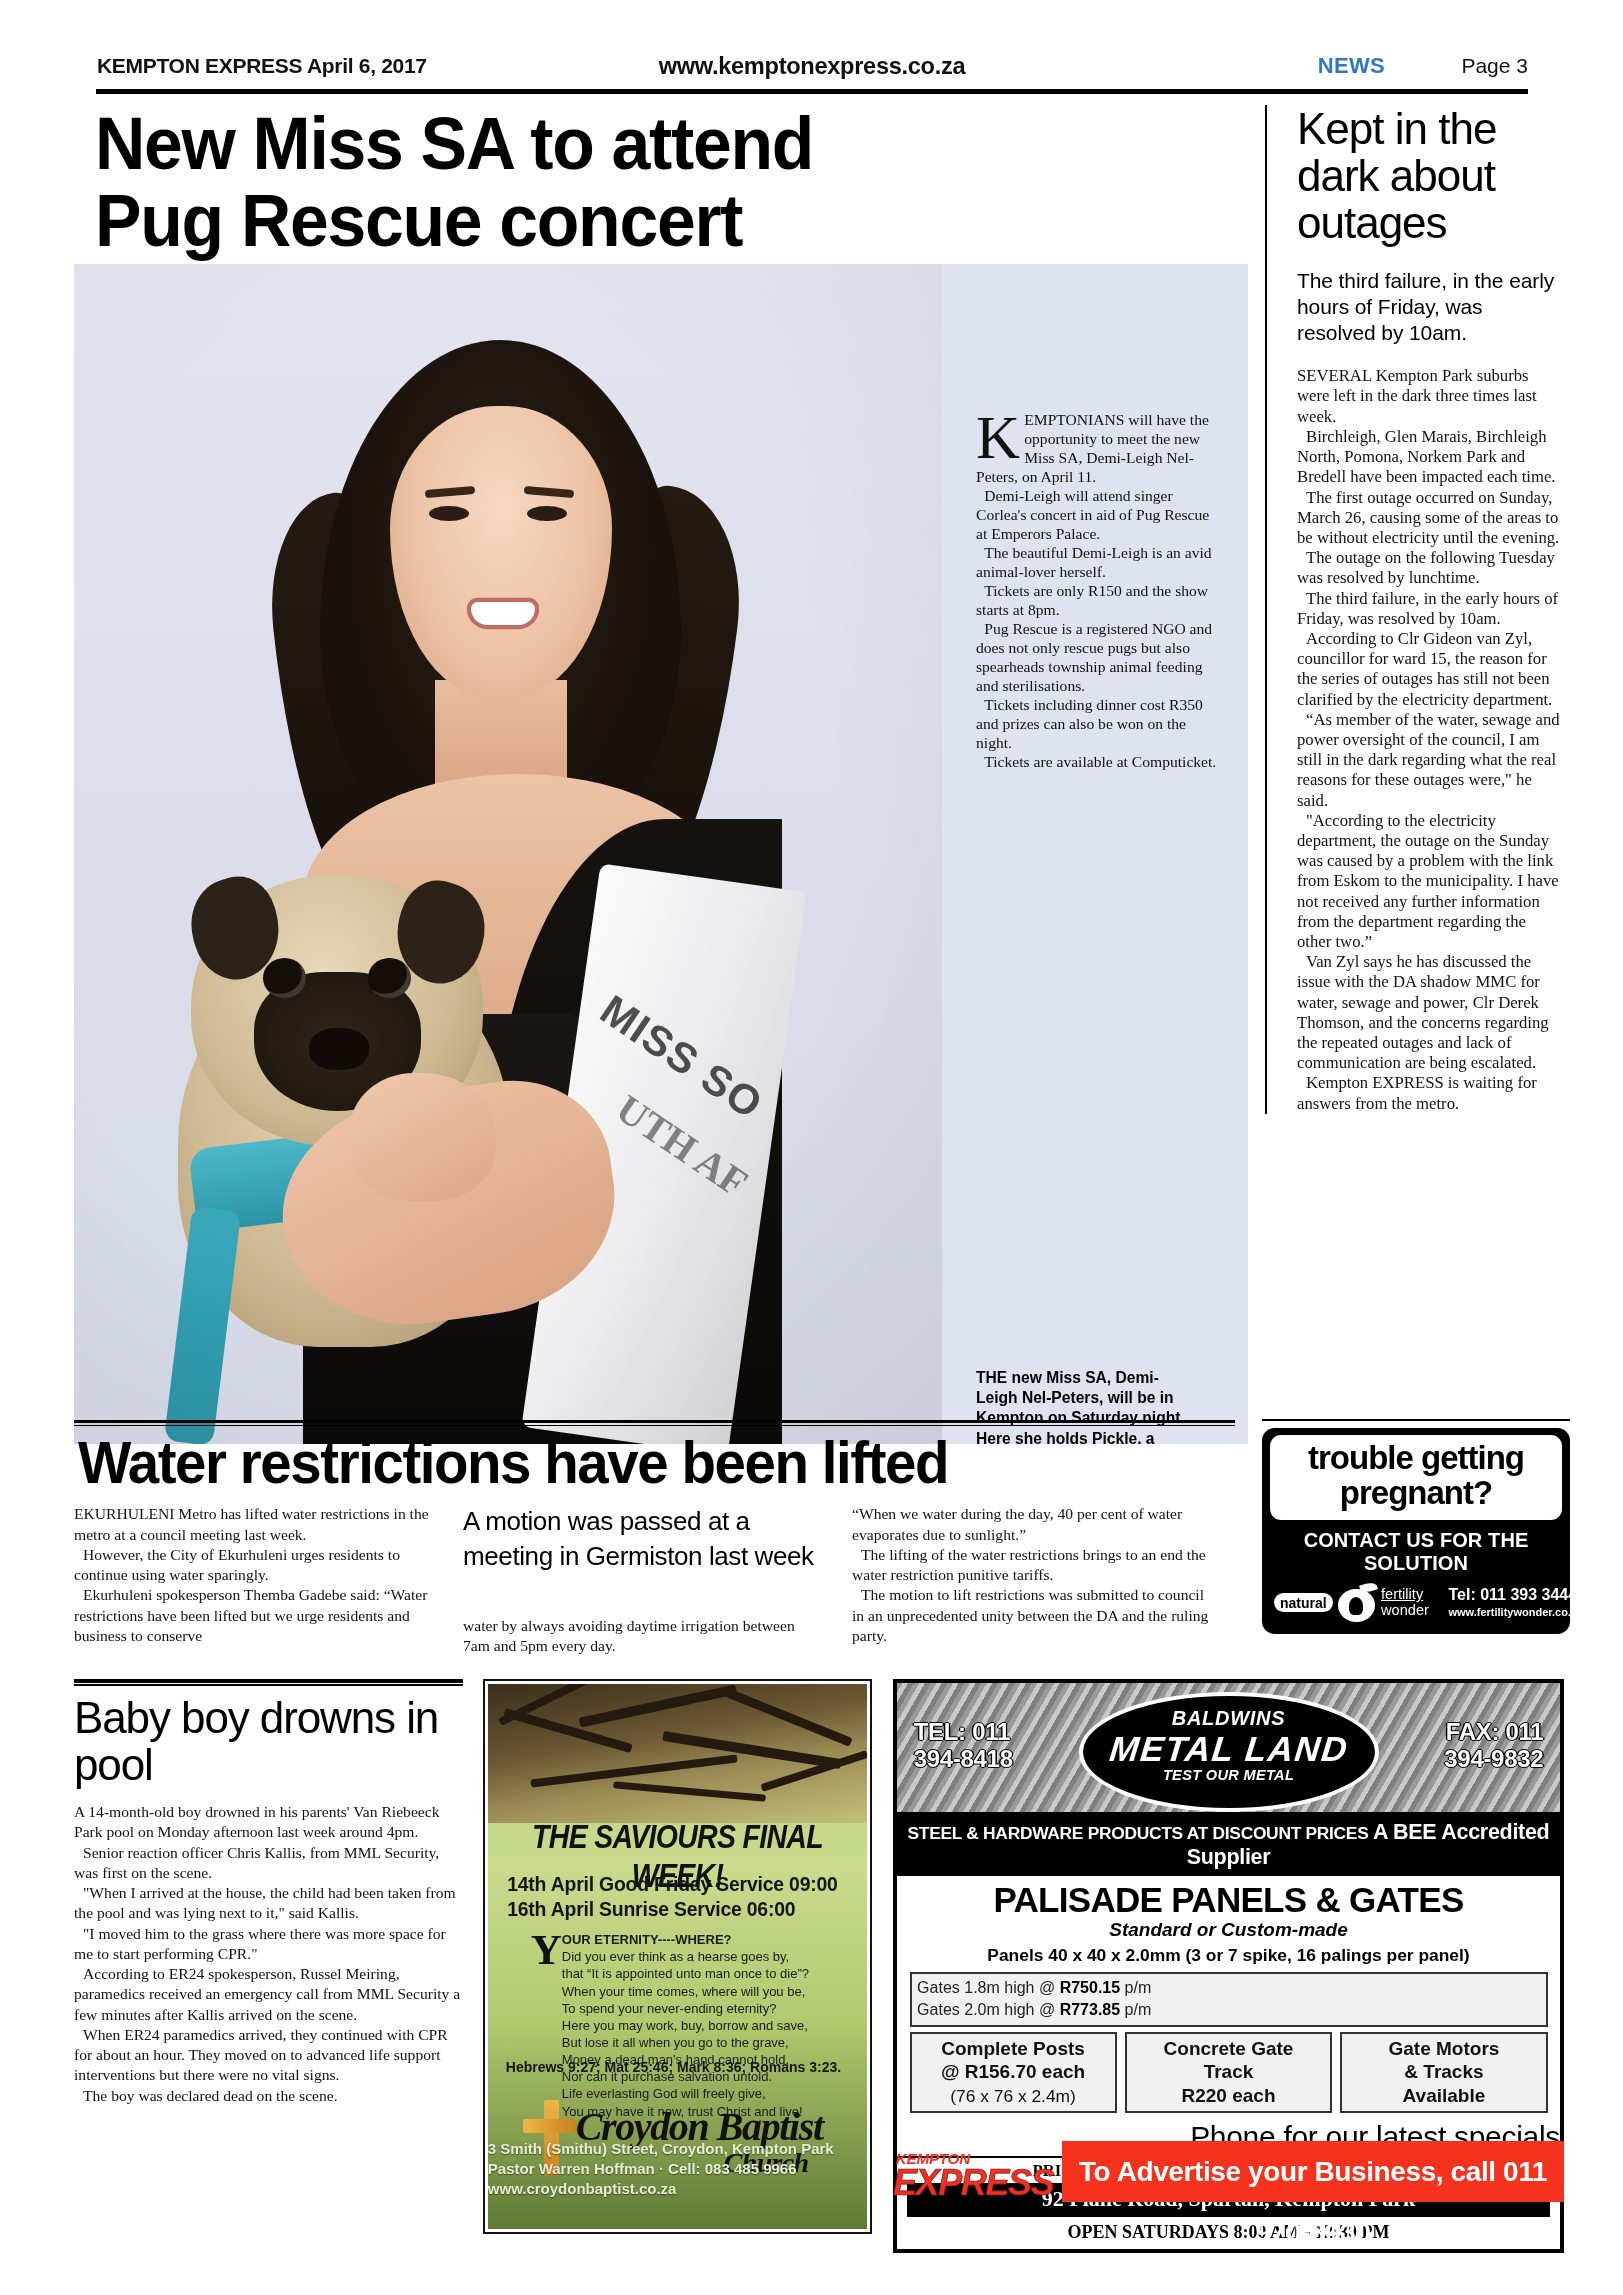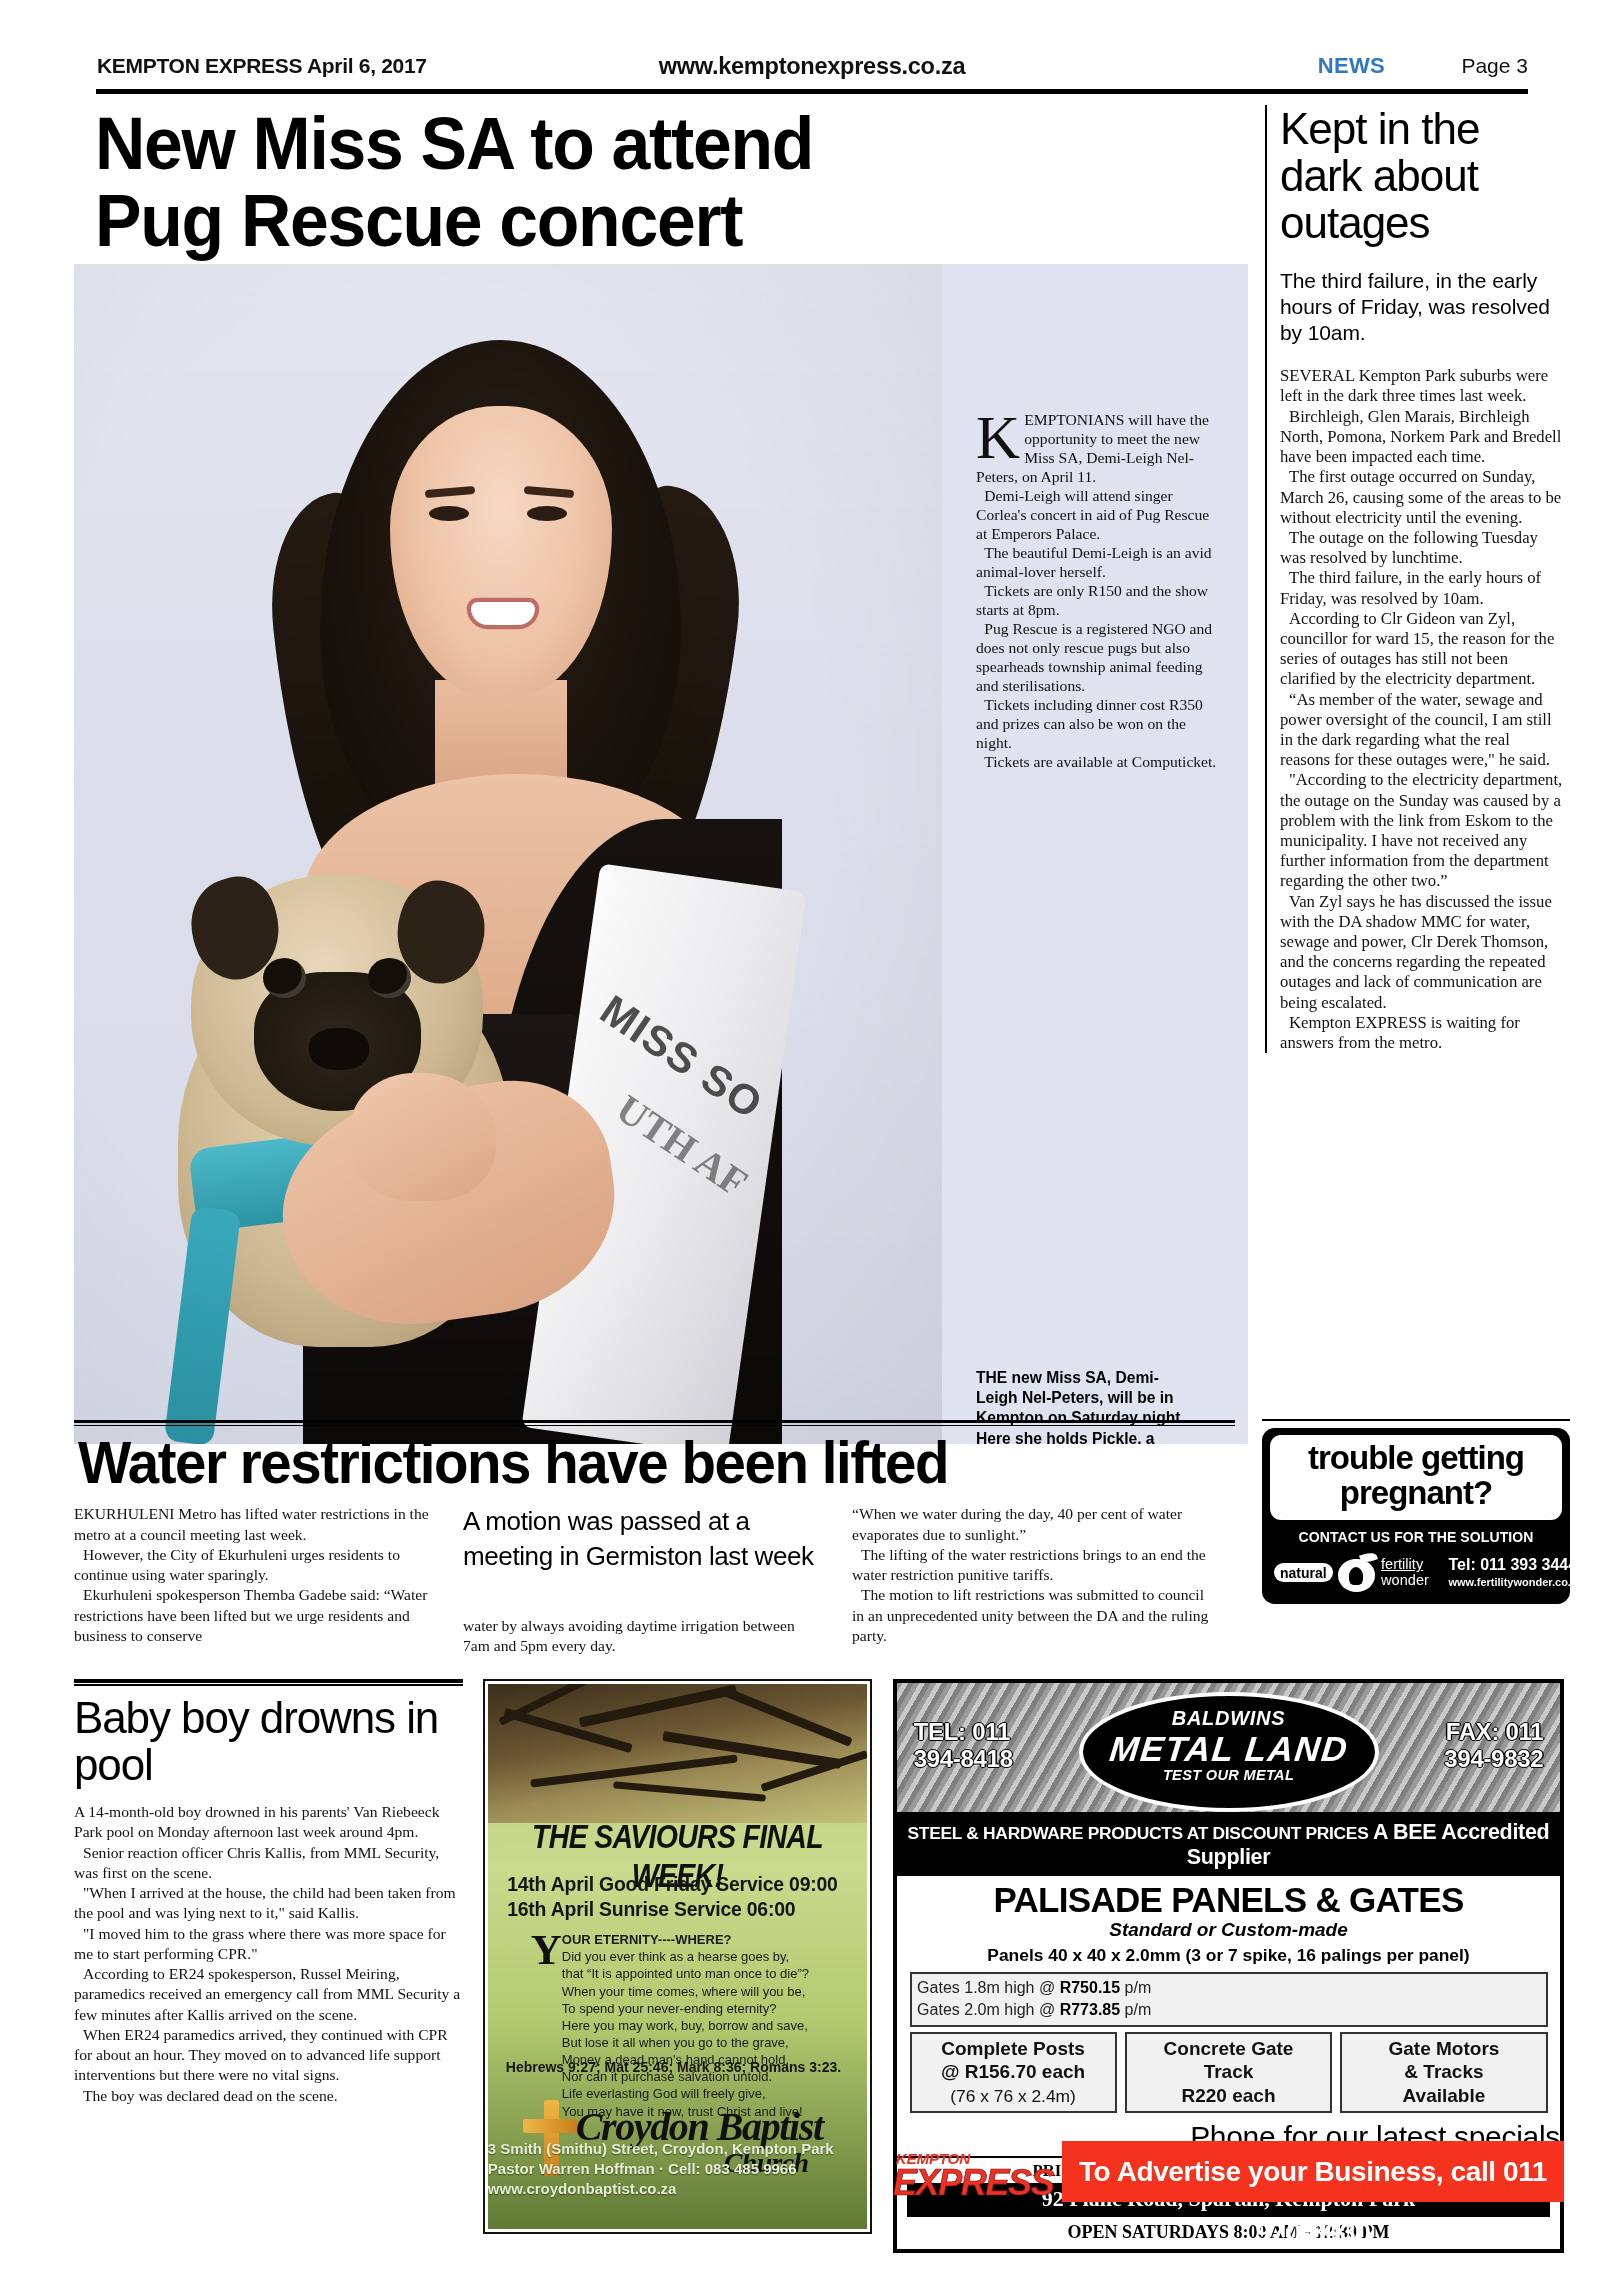--- a/index.html
+++ b/index.html
@@ -16,21 +16,21 @@
   .masthead{position:relative;height:43px;margin-top:47px;}
   .mh-left{position:absolute;left:37px;top:7px;font-family:"Liberation Sans",sans-serif;font-size:21px;font-weight:600;letter-spacing:-0.3px;color:#111;}
   .mh-url{position:absolute;left:50%;top:5.6px;transform:translateX(-50%);font-family:"Liberation Sans",sans-serif;font-size:23.6px;font-weight:600;color:#111;letter-spacing:-0.3px;}
   .mh-news{position:absolute;right:179px;top:6.2px;font-family:"Liberation Sans",sans-serif;font-size:22px;font-weight:700;color:#2f78c4;letter-spacing:0.3px;}
   .mh-page{position:absolute;right:36px;top:7px;font-family:"Liberation Sans",sans-serif;font-size:21px;color:#111;}
   .mh-rule{position:absolute;left:36px;right:36px;bottom:-4.2px;height:4.9px;background:#000;}
 
   
   .top{position:relative;margin-top:15.3px;height:1305px;}
   .top-left{position:absolute;left:14px;top:0;width:1174px;}
-  .top-right{position:absolute;left:1205px;top:0;width:298px;padding-left:13px;border-left:2.1px solid #000;box-sizing:border-box;}
+  .top-right{position:absolute;left:1205px;top:0;width:298px;padding-left:30px;border-left:2.1px solid #000;box-sizing:border-box;}
 
   .headline{
     font-family:"Liberation Sans",sans-serif;
     font-weight:700;
     font-size:75px;
     line-height:1.02;
     letter-spacing:-1.4px;
     color:#000;
     margin:0 0 5.6px 21px;
     transform:scaleX(0.93);
@@ -98,21 +98,21 @@
   .wcol p.first{text-indent:0;}
   .wquote{font-family:"Liberation Sans",sans-serif;font-weight:400;font-size:26px;line-height:1.32;color:#000;letter-spacing:-0.4px;margin:0 0 43px 0;}
 
   
   .preg-ad{position:absolute;left:1195px;top:-1.4px;width:308px;padding-left:7px;}
   .preg-rule{height:2.8px;background:#000;margin-bottom:6.2px;}
   .preg-box{background:#000;border-radius:12.5px;padding:7.6px;}
   .preg-inner{background:#fff;border-radius:11px;padding:5.6px 4.2px 8.3px;text-align:center;}
   .preg-l1{font-family:"Liberation Sans",sans-serif;font-weight:700;font-size:33px;line-height:1.04;letter-spacing:-1px;color:#000;}
   .preg-l2{font-family:"Liberation Sans",sans-serif;font-weight:700;font-size:33px;line-height:1.1;letter-spacing:-1px;color:#000;}
-  .preg-contact{color:#fff;text-align:center;font-family:"Liberation Sans",sans-serif;font-weight:700;font-size:14px;letter-spacing:0.1px;padding:9px 0 7px;}
+  .preg-contact{color:#fff;text-align:center;font-family:"Liberation Sans",sans-serif;font-weight:700;font-size:20px;letter-spacing:0.1px;padding:9px 0 7px;}
   .preg-foot{display:flex;align-items:center;gap:5.6px;padding:1.4px 4.2px 4.2px;}
   .preg-nat{background:#fff;color:#000;border-radius:9.7px;font-family:"Liberation Sans",sans-serif;font-weight:600;font-size:14px;padding:1.4px 6.2px;}
   .apple{position:relative;width:37px;height:39px;flex:0 0 37px;}
   .apple-body{position:absolute;left:0;top:5.6px;width:37px;height:33px;background:#fff;border-radius:50% 50% 52% 52%;}
   .apple-leaf{position:absolute;left:21.5px;top:0;width:16.7px;height:9px;background:#fff;border-radius:0 70% 0 70%;transform:rotate(-18deg);}
   .apple-fetus{position:absolute;left:11px;top:14px;width:14px;height:18px;background:#000;border-radius:60% 60% 40% 40%;}
   .preg-fw{font-family:"Liberation Sans",sans-serif;color:#fff;font-size:14.6px;line-height:1.06;}
   .preg-fw u{text-decoration:underline;}
   .preg-div{width:2.1px;height:32px;background:#fff;margin:0 4.2px;}
   .preg-tel{font-family:"Liberation Sans",sans-serif;color:#fff;font-weight:700;font-size:16px;line-height:1.15;}

